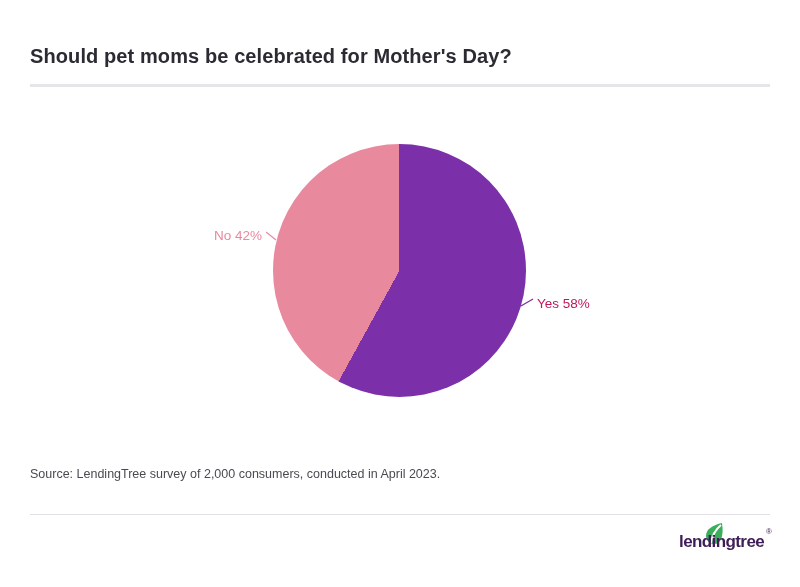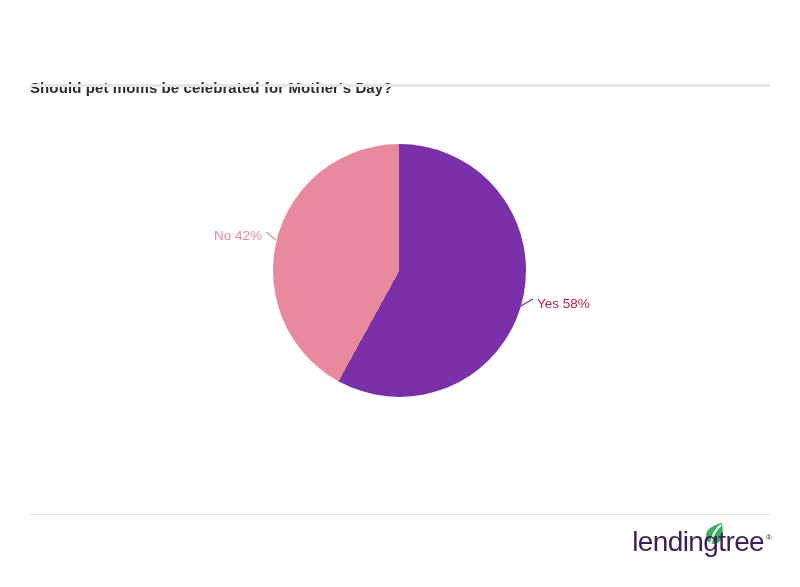--- a/index.html
+++ b/index.html
@@ -18,25 +18,24 @@
     position: relative;
     width: 800px;
     height: 587px;
     background: #ffffff;
     box-sizing: border-box;
   }
   .title {
     position: absolute;
     left: 30px;
     top: 45px;
-    font-size: 15px;
+    font-size: 20px;
     font-weight: bold;
     color: #2b2b33;
     letter-spacing: 0.1px;
-    margin-top: 34px;
   }
   .rule-top {
     position: absolute;
     left: 30px;
     top: 84px;
     width: 740px;
     height: 3px;
     background: #e6e6ea;
   }
   .chart-area {
@@ -97,22 +96,22 @@
   }
   .logo {
     position: absolute;
     right: 28px;
     top: 528px;
     display: flex;
     align-items: flex-end;
     gap: 2px;
   }
   .logo-text {
-    font-size: 28px;
-    font-weight: normal;
+    font-size: 17px;
+    font-weight: bold;
     color: #3f1d57;
     letter-spacing: -0.6px;
     line-height: 1;
   }
   .logo-reg {
     font-size: 8px;
     color: #3f1d57;
     line-height: 1;
     margin-bottom: 14px;
   }
@@ -145,20 +144,21 @@
 
     <div class="leader leader-yes">
       <svg width="16" height="12" viewBox="0 0 16 12">
         <path d="M0 10 L12 3" stroke="#7b2fa8" stroke-width="1.2" fill="none"></path>
       </svg>
     </div>
     <div class="label label-yes">Yes 58%</div>
 
   </div>
 
+  <div class="source">Source: LendingTree survey of 2,000 consumers, conducted in April 2023.</div>
   <div class="rule-bottom"></div>
 
   <div class="logo-leaf">
     <svg width="22" height="24" viewBox="0 0 22 24">
       <path d="M18 1 C9 3 2 7 2 14 C2 19 6 22 10 22 C17 22 20 14 18 1 Z" fill="#3aae5a"></path>
       <path d="M17 3 C11 8 8 14 7 21" stroke="#ffffff" stroke-width="2" fill="none"></path>
     </svg>
   </div>
 
   <div class="logo">

